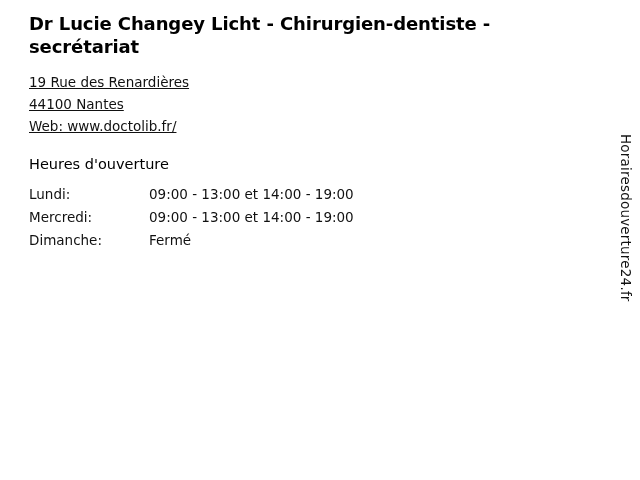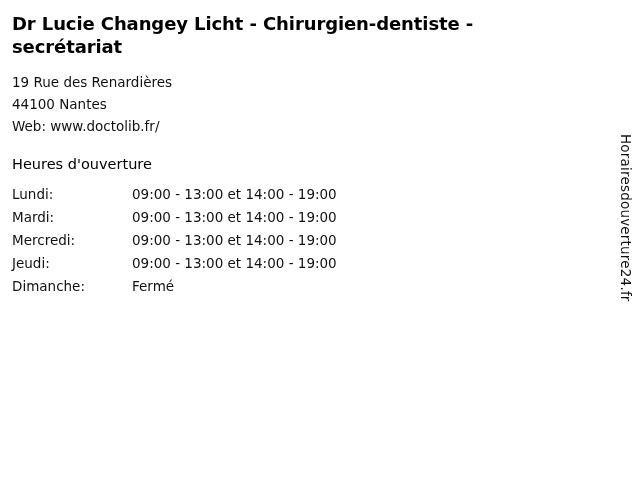--- a/index.html
+++ b/index.html
@@ -17,21 +17,21 @@
   }
   .page {
     position: absolute;
     left: 0;
     top: 0;
     width: 640px;
     height: 480px;
   }
   .content {
     position: absolute;
-    left: 12px;
+    left: 29px;
     top: 12px;
     width: 560px;
   }
   .title {
     font-size: 18px;
     font-weight: bold;
     line-height: 1.28;
     letter-spacing: -0.1px;
     color: #000000;
     margin: 0 0 14px 0;
@@ -39,20 +39,21 @@
   }
   .address-block {
     font-size: 13.5px;
     line-height: 1.62;
     color: #111111;
     margin-bottom: 18px;
   }
   .address-line {
     display: block;
     white-space: nowrap;
+    text-decoration: underline;
   }
   .section-heading {
     font-size: 14.5px;
     font-weight: normal;
     color: #000000;
     margin: 0 0 14px 0;
   }
   table.hours {
     border-collapse: collapse;
     font-size: 13.5px;
@@ -99,29 +100,21 @@
 
     <h2 class="section-heading">Heures d'ouverture</h2>
 
     <table class="hours">
       <tbody>
         <tr>
           <td class="day">Lundi:</td>
           <td class="time">09:00 - 13:00 et 14:00 - 19:00</td>
         </tr>
         <tr>
-          <td class="day">Mardi:</td>
-          <td class="time">09:00 - 13:00 et 14:00 - 19:00</td>
-        </tr>
-        <tr>
           <td class="day">Mercredi:</td>
-          <td class="time">09:00 - 13:00 et 14:00 - 19:00</td>
-        </tr>
-        <tr>
-          <td class="day">Jeudi:</td>
           <td class="time">09:00 - 13:00 et 14:00 - 19:00</td>
         </tr>
         <tr>
           <td class="day">Dimanche:</td>
           <td class="time">Fermé</td>
         </tr>
       </tbody>
     </table>
 
   </div>

